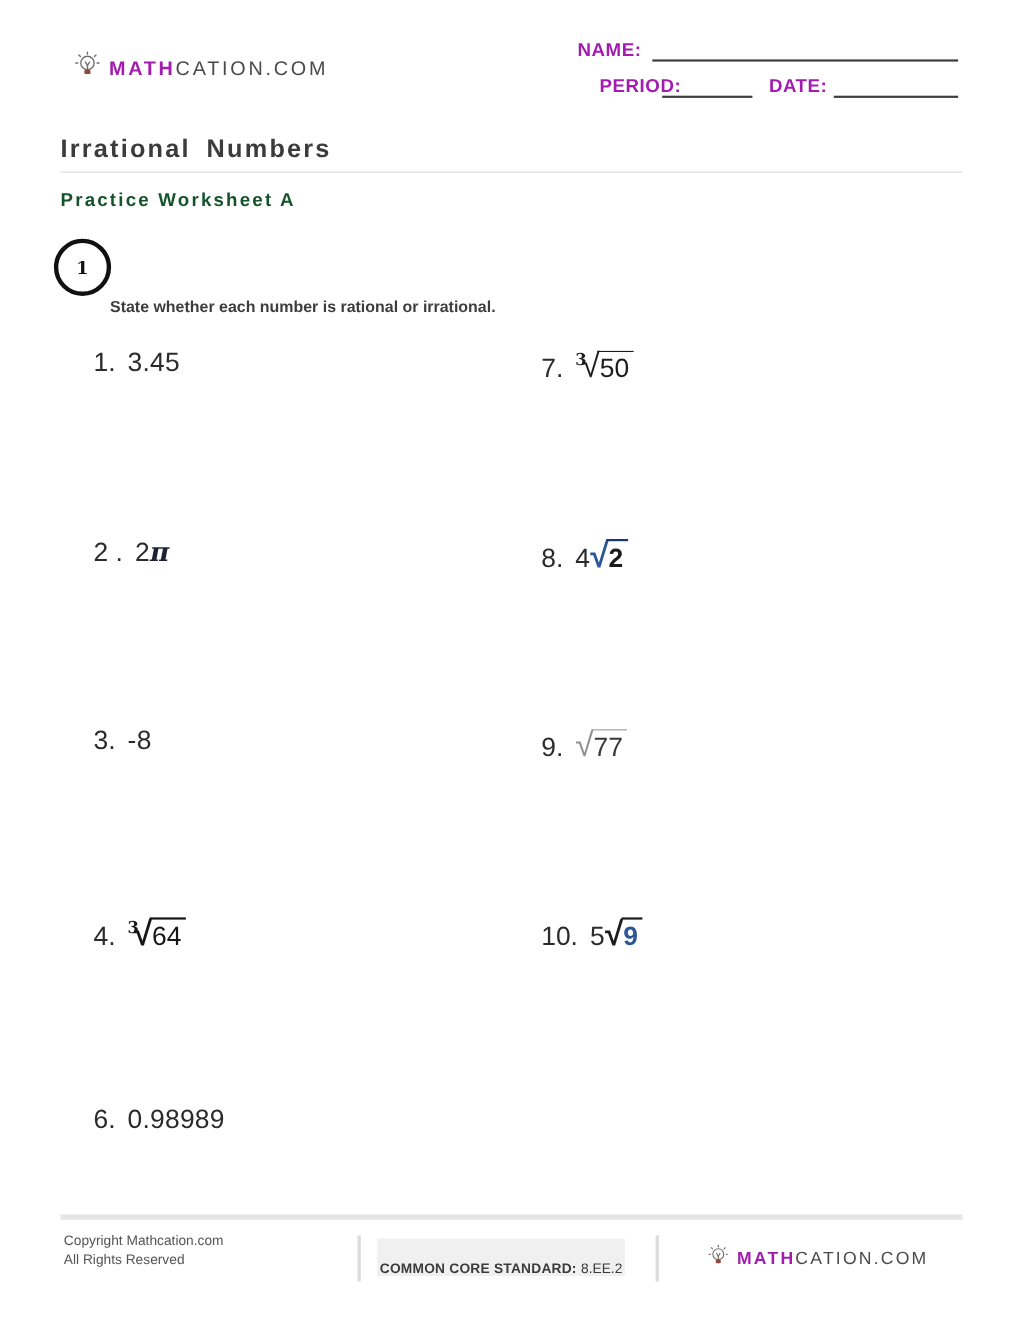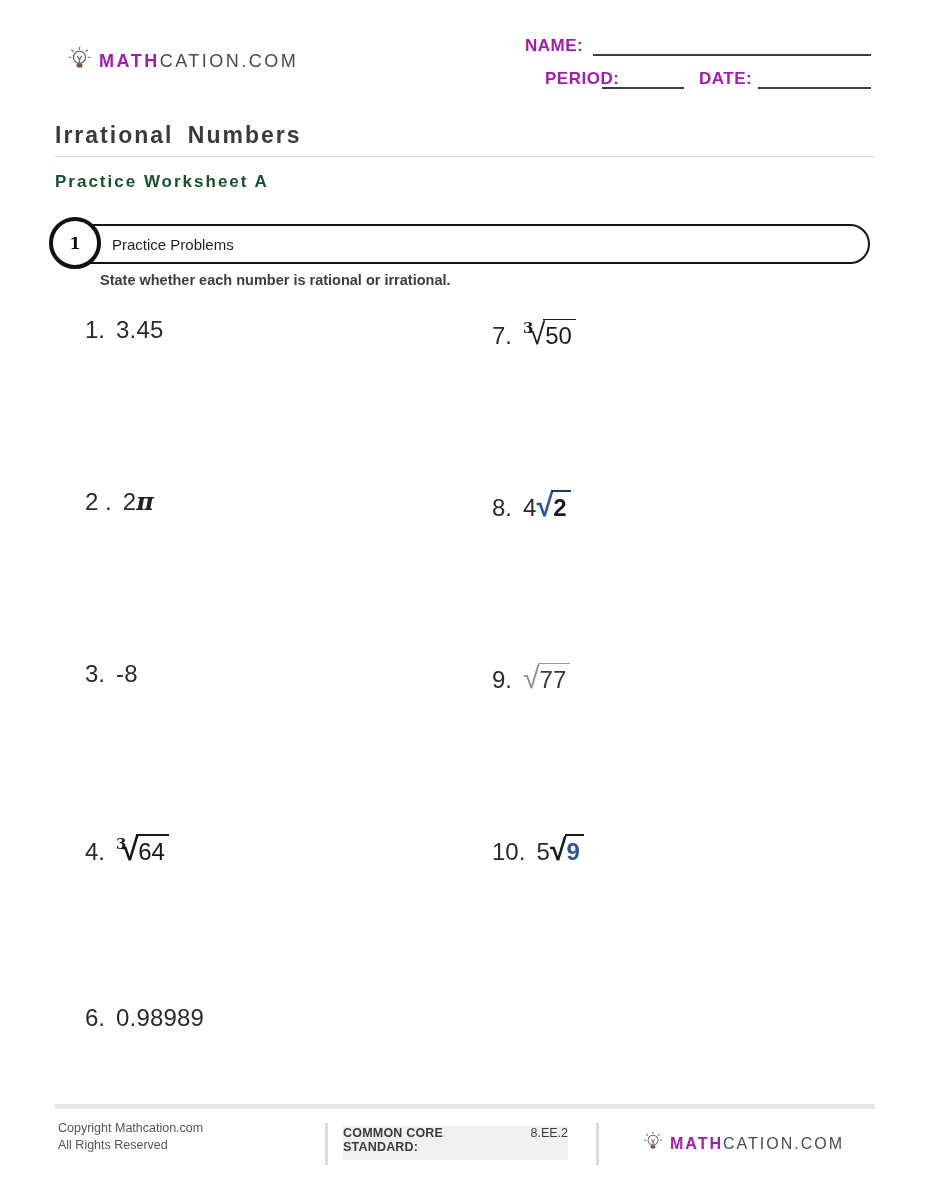--- a/index.html
+++ b/index.html
@@ -58,21 +58,21 @@
   .root.blue-glyph .rad { color:#1c1c1c; border-top:2px solid #17376e; }
   .root.blue-rad { font-weight:700; color:#1c1c1c; }
   .root.blue-rad .rad { color:#2b5797; border-top:2px solid #1c1c1c; }
 
   
   .footer-band { position:absolute; left:55px; top:1104px; width:820px; height:5px; background:#e7e7e7; }
   .copyright { position:absolute; left:58px; top:1120px; font-size:12.5px; color:#555; line-height:17px; }
   .vdiv { position:absolute; width:3px; height:42px; top:1123px; background:#dcdcdc; }
   .vdiv1 { left:325px; }
   .vdiv2 { left:596px; }
-  .ccs-box { position:absolute; left:343px; top:1126px; width:225px; height:34px; background:#f0f0f0; display:flex; align-items:flex-start; justify-content:center; gap:18px; }
+  .ccs-box { position:absolute; left:343px; top:1126px; width:225px; height:34px; background:#f0f0f0; display:flex; align-items:flex-end; justify-content:center; gap:4px; }
   .ccs-label { font-size:12.5px; font-weight:800; color:#3b3b3b; letter-spacing:0.2px; }
   .ccs-value { font-size:12.5px; color:#3b3b3b; }
   .logo-bottom { left:642px; top:1131px; }
   .logo-bottom .logo-text { font-size:16px; letter-spacing:2px; }
 </style>
 </head>
 <body>
 
 <div class="page">
 
@@ -99,23 +99,20 @@
   <span class="fline name-line"></span>
   <span class="flabel period-label">PERIOD:</span>
   <span class="fline period-line"></span>
   <span class="flabel date-label">DATE:</span>
   <span class="fline date-line"></span>
 
   <div class="title">Irrational Numbers</div>
   <div class="rule"></div>
   <div class="subtitle">Practice Worksheet A</div>
 
-  <div class="section-pill">
-    <span class="pill-label">Practice Problems</span>
-  </div>
   <div class="section-circle">
     <span>1</span>
   </div>
 
   <div class="instruction">State whether each number is rational or irrational.</div>
 
   <div class="problems">
       <div class="problem"><span class="pnum">1.</span><span class="expr"><span class="ptext">3.45</span></span></div>
       <div class="problem"><span class="pnum">2 .</span><span class="expr"><span class="ptext">2</span><span class="pi">π</span></span></div>
       <div class="problem"><span class="pnum">3.</span><span class="expr"><span class="ptext">-8</span></span></div>

